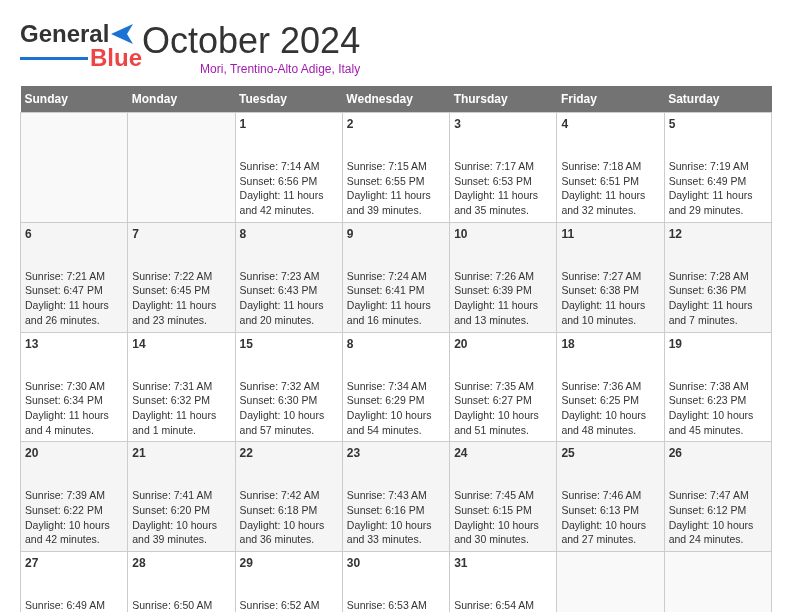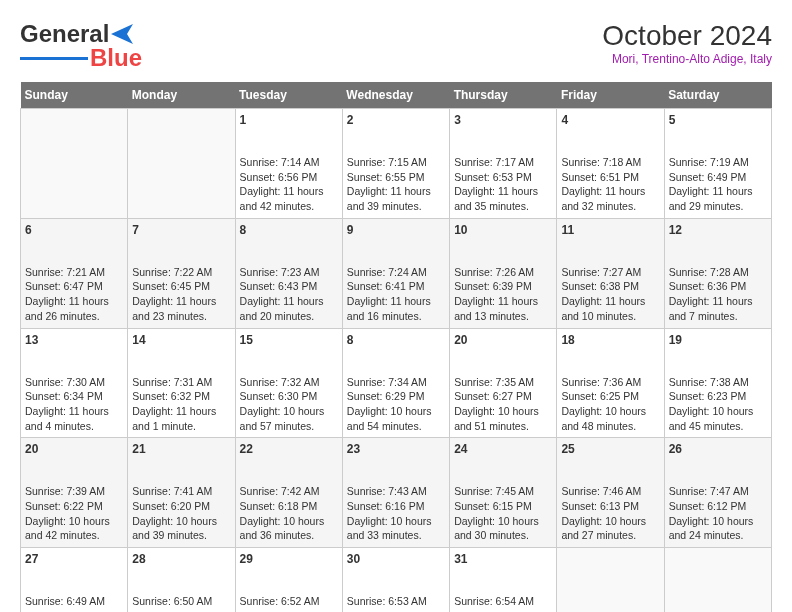--- a/index.html
+++ b/index.html
@@ -5,34 +5,33 @@
     * { box-sizing: border-box; margin: 0; padding: 0; }
     body {
       font-family: Arial, sans-serif;
       background: #fff;
       width: 792px;
       min-height: 612px;
       padding: 20px;
     }
     .header {
       display: flex;
-      justify-content: space-between;
       align-items: flex-start;
       margin-bottom: 10px;
     }
     .logo {
       display: flex;
       flex-direction: column;
       align-items: flex-start;
     }
     .title-section {
       text-align: right;
     }
     .month-title {
-      font-size: 28px;
+      font-size: 36px;
       color: #333;
       font-weight: normal;
     }
     .location {
       font-size: 12px;
       color: #a21caf;
     }
     table {
       width: 100%;
       border-collapse: collapse;

